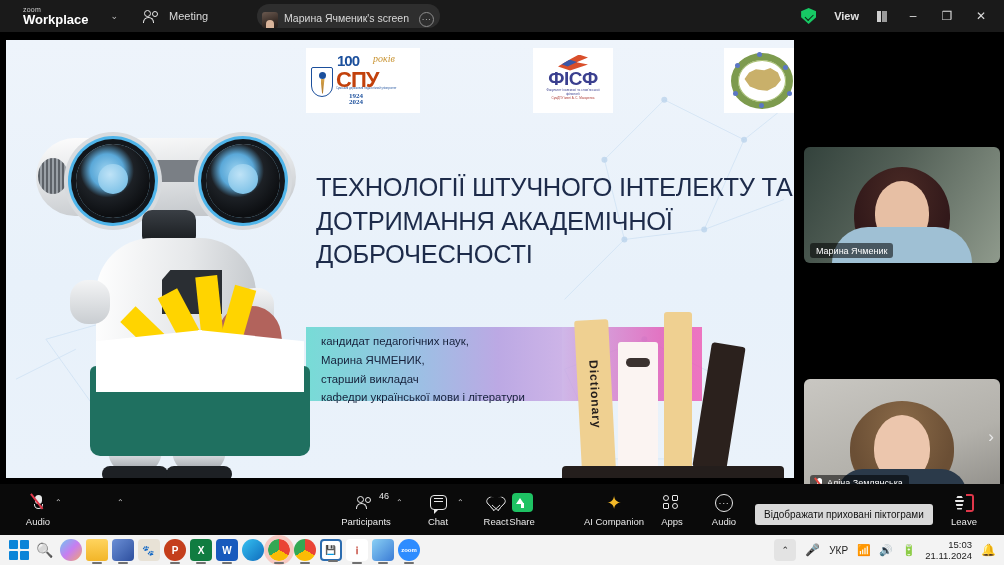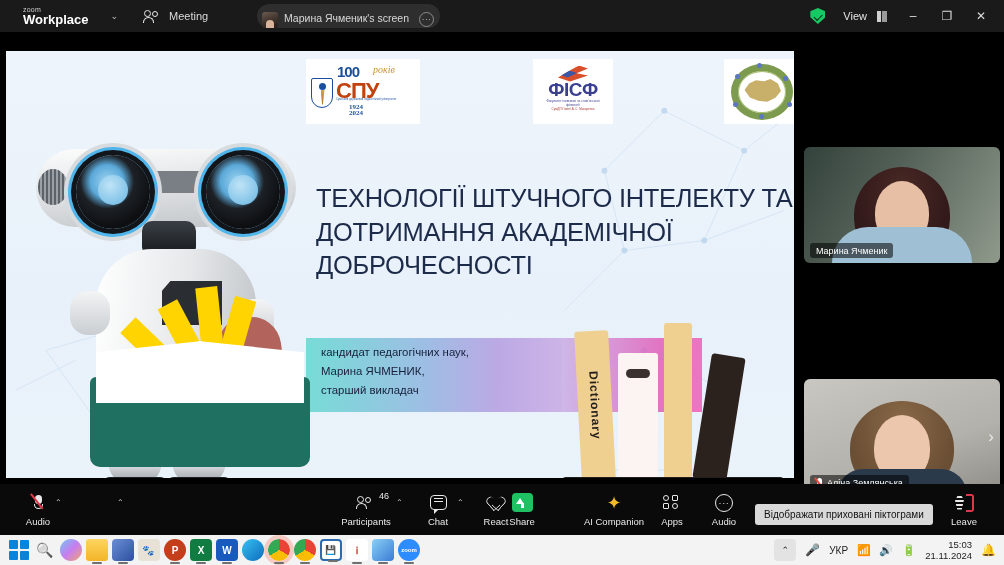--- a/index.html
+++ b/index.html
@@ -61,40 +61,40 @@
     background: #17c964;
     clip-path: polygon(50% 0%,100% 20%,100% 58%,50% 100%,0% 58%,0% 20%);
     position: relative;
   }
   .shield::after {
     content:""; position:absolute; left:3.5px; top:5.5px;
     width:7px; height:3.5px; border-left:1.6px solid #0c2a16;
     border-bottom:1.6px solid #0c2a16; transform: rotate(-45deg);
   }
   .view-btn {
-    display:flex; align-items:center; gap:10px;
-    color:#e2e2e2; font-size:11px; padding:4px 8px; cursor:pointer;
+    display:flex; align-items:center; gap:18px;
+    color:#e2e2e2; font-size:11px; padding:4px 8px; cursor:pointer;font-weight:bold;
   }
   .view-grid {
     width:11px; height:11px; display:grid;
     grid-template-columns: 4px 5px; grid-template-rows: 11px; gap:1px;
   }
   .view-grid i { background:#cfcfcf; display:block; }
   .view-grid i:last-child { background:#9a9a9a; }
   .wbtn {
     width:34px; height:32px; display:flex; align-items:center;
     justify-content:center; color:#dcdcdc; font-size:12px; cursor:pointer;
   }
   .wbtn.close { margin-right: 6px; }
 
   
   .stage {
     position: absolute; left: 0; top: 32px;
     width: 800px; height: 452px; background: #000;
-    padding: 19px 6px 6px 6px;
+    padding: 8px 6px 6px 6px;
   }
   .slide {
     width: 100%; height: 100%;
     background: linear-gradient(180deg,#eef4fb 0%,#e8f1fa 55%,#eaf2fa 100%);
     position: relative; overflow: hidden;
   }
   
   .netdeco { position:absolute; inset:0; opacity:.55; }
 
   .logos {
@@ -651,20 +651,21 @@
 
     <div class="band2"></div>
     <div class="band"></div>
 
     <div class="slide-title">ТЕХНОЛОГІЇ ШТУЧНОГО ІНТЕЛЕКТУ ТА ДОТРИМАННЯ АКАДЕМІЧНОЇ ДОБРОЧЕСНОСТІ</div>
 
     <div class="slide-author">
       <div>кандидат педагогічних наук,</div>
       <div>Марина ЯЧМЕНИК,</div>
       <div>старший викладач</div>
+      <div>кафедри української мови і літератури</div>
     </div>
 
     <div class="shelf">
       <div class="bkv b1"></div>
       <div class="bkv b2"></div>
       <div class="bkv b3"></div>
       <div class="bkv b4"></div>
       <div class="dict-label">Dictionary</div>
       <div class="shelf-base"></div>
     </div>

